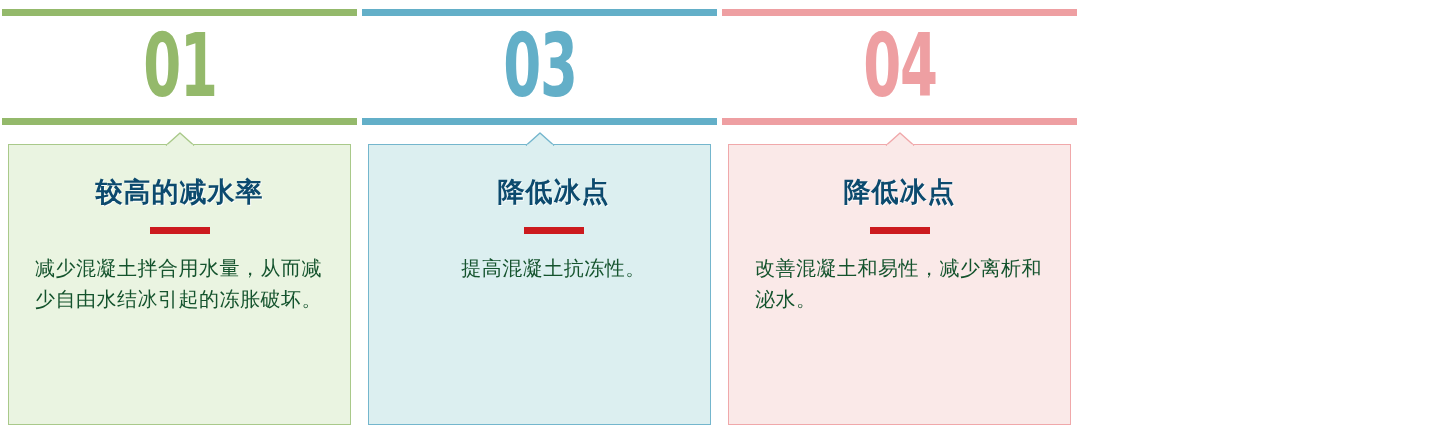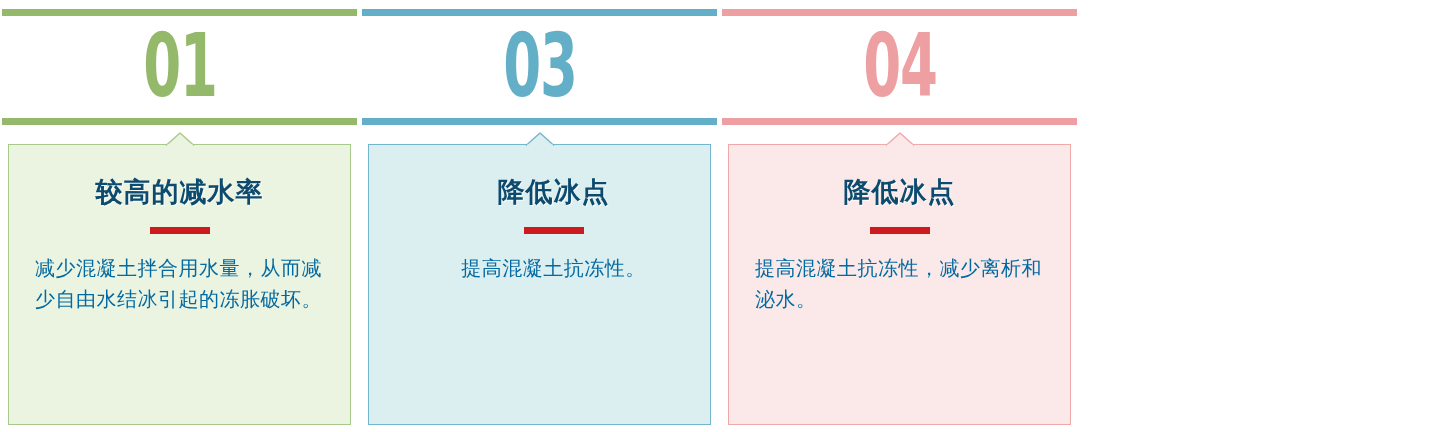--- a/index.html
+++ b/index.html
@@ -115,21 +115,21 @@
     width: 60px;
     height: 7px;
     background: #cc1a1e;
     margin: 18px auto 0 auto;
   }
 
   .card-body {
     margin-top: 19px;
     font-size: 20px;
     line-height: 31px;
-    color: #0369a1;
+    color: #14532d;
     text-align: left;
     letter-spacing: 0.5px;
   }
   .card-body.center {
     text-align: center;
   }
 
   
   .p1 .rule-top, .p1 .rule-mid { background: #94b96b; }
   .p1 .numeral { color: #94b96b; }
@@ -198,18 +198,18 @@
     <div class="card">
       <div class="notch">
         <svg width="30" height="14" viewBox="0 0 30 14">
           <path d="M1 13.5 L15 1 L29 13.5" fill="#fae9e8" stroke="#f0a8aa" stroke-width="1.4" stroke-linejoin="round"></path>
           <rect x="2" y="12.6" width="26" height="2" fill="#fae9e8"></rect>
         </svg>
       </div>
       <div class="card-inner">
         <div class="card-title">降低冰点</div>
         <div class="title-underline"></div>
-        <div class="card-body">提高混凝土抗冻性，减少离析和泌水。</div>
+        <div class="card-body">改善混凝土和易性，减少离析和泌水。</div>
       </div>
     </div>
   </div>
 
 </div>
 
 </body></html>

